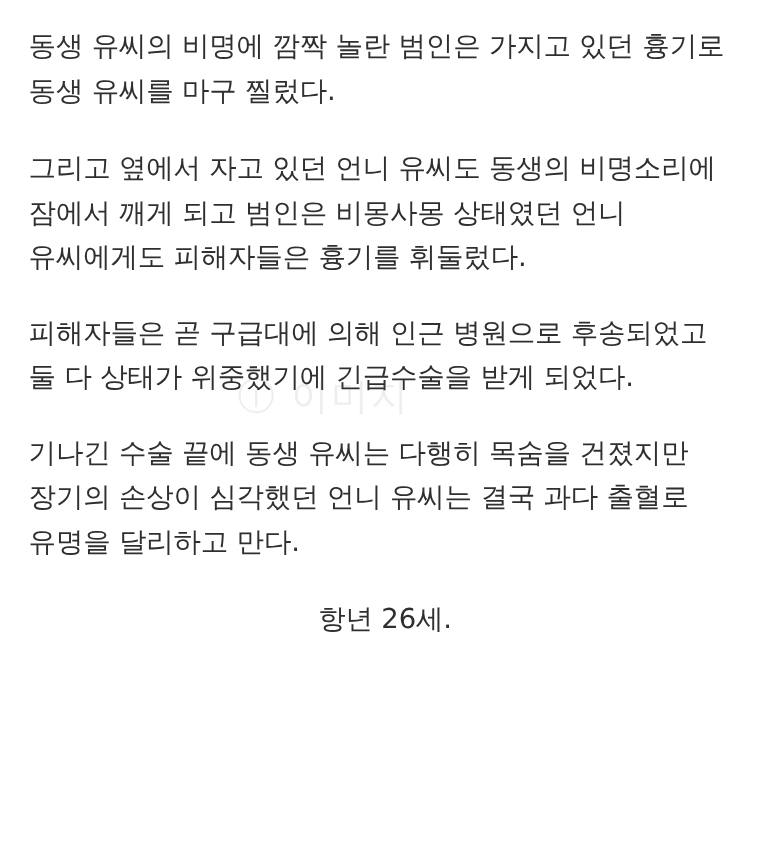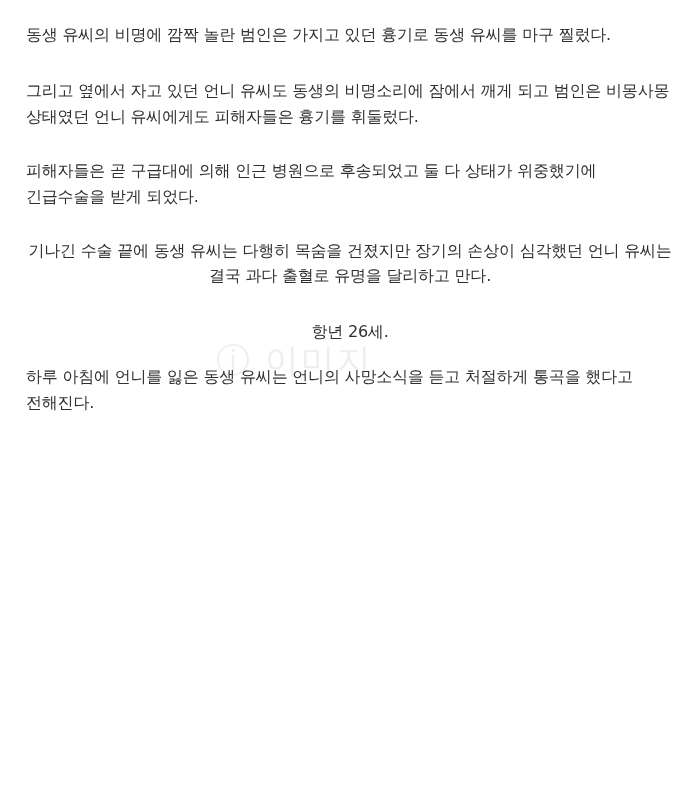--- a/index.html
+++ b/index.html
@@ -28,46 +28,45 @@
     top: 338px;
     font-size: 34px;
     color: rgba(120,120,120,0.13);
     font-family: "DejaVu Serif", "Liberation Serif", serif;
     letter-spacing: 2px;
     pointer-events: none;
     user-select: none;
     white-space: nowrap;
   }
   .para {
-    font-size: 16px;
+    font-size: 25px;
     line-height: 1.62;
     letter-spacing: -0.2px;
     margin: 0 0 26px 0;
     color: #2f2f2f;
     text-align: left;
     word-break: keep-all;
   }
   .para.center {
     text-align: center;
   }
   .para.p1 { margin-bottom: 30px; }
   .para.p2 { margin-bottom: 28px; }
   .para.p3 { margin-bottom: 28px; }
   .para.p4 { margin-bottom: 28px; }
-  .para.p5 { margin-bottom: 30px; text-align: center; }
+  .para.p5 { margin-bottom: 30px; }
   .para.p6 { margin-bottom: 19px; }
   .para.p7 { margin-bottom: 0; }
 </style>
 </head>
 <body>
 
 <div class="page">
 
   <div class="watermark">ⓘ 이미지</div>
 
   <p class="para p1">동생 유씨의 비명에 깜짝 놀란 범인은 가지고 있던 흉기로 동생 유씨를 마구 찔렀다.</p>
   <p class="para p2">그리고 옆에서 자고 있던 언니 유씨도 동생의 비명소리에 잠에서 깨게 되고 범인은 비몽사몽 상태였던 언니 유씨에게도 피해자들은 흉기를 휘둘렀다.</p>
   <p class="para p4">피해자들은 곧 구급대에 의해 인근 병원으로 후송되었고 둘 다 상태가 위중했기에 긴급수술을 받게 되었다.</p>
   <p class="para p5">기나긴 수술 끝에 동생 유씨는 다행히 목숨을 건졌지만 장기의 손상이 심각했던 언니 유씨는 결국 과다 출혈로 유명을 달리하고 만다.</p>
   <p class="para p6 center">항년 26세.</p>
-  <p class="para p7">하루 아침에 언니를 잃은 동생 유씨는 언니의 사망소식을 듣고 처절하게 통곡을 했다고 전해진다.</p>
 
 </div>
 
 </body></html>

